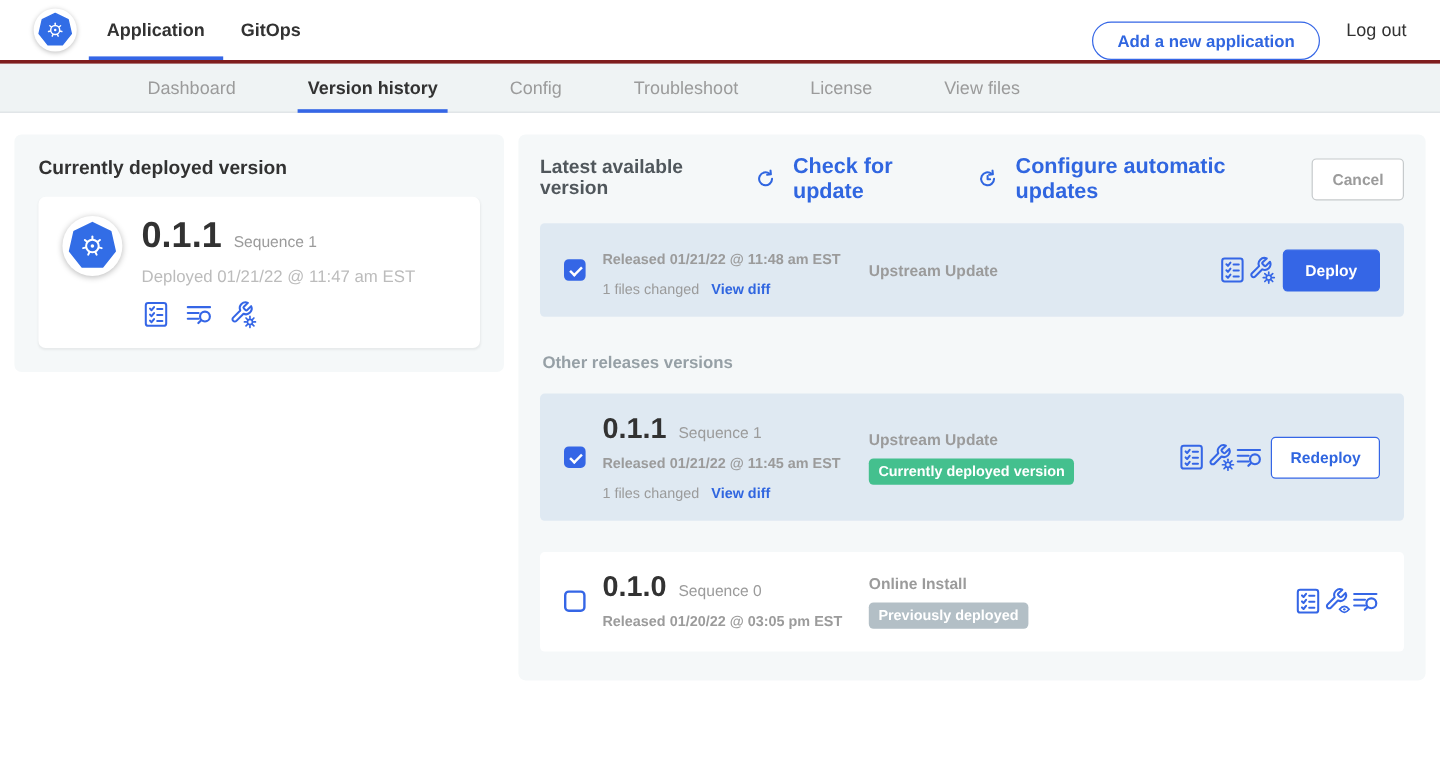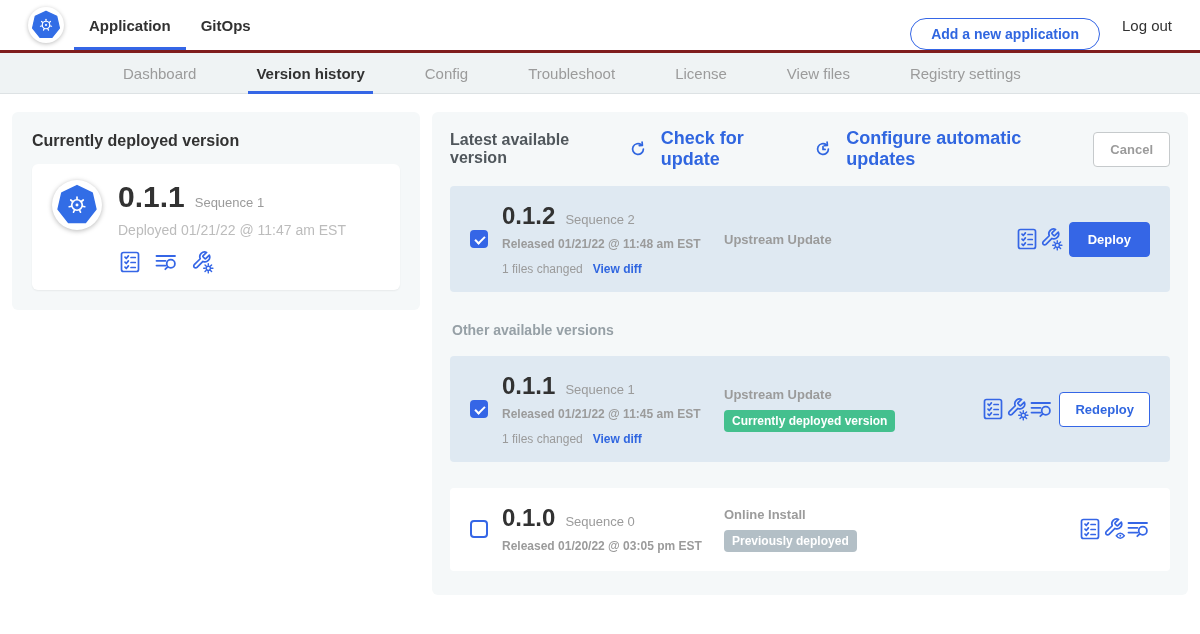--- a/index.html
+++ b/index.html
@@ -172,21 +172,20 @@
   </div>
 </header>
 
 <nav class="subnav">
   <div class="subnav-item">Dashboard</div>
   <div class="subnav-item active">Version history</div>
   <div class="subnav-item">Config</div>
   <div class="subnav-item">Troubleshoot</div>
   <div class="subnav-item">License</div>
   <div class="subnav-item">View files</div>
-  <div class="subnav-item">Registry settings</div>
 </nav>
 
 <main class="content">
 
   <section class="panel left-panel">
     <h2>Currently deployed version</h2>
     <div class="deployed-card">
       <span class="deployed-logo">
         <svg viewBox="0 0 100 100" width="42" height="42">
             <use href="#i-k8s"></use>
@@ -241,24 +240,20 @@
         <span>Configure automatic updates</span>
       </span>
       <div class="hdr-buttons">
         <button class="btn btn-cancel">Cancel</button>
       </div>
     </div>
 
     <div class="version-row selected">
       <span class="checkbox checked"></span>
       <div class="row-meta">
-        <div class="version-line">
-          <span class="row-version">0.1.2</span>
-          <span class="sequence">Sequence 2</span>
-        </div>
         <div class="row-released">Released 01/21/22 @ 11:48 am EST</div>
         <div class="row-files">
           <span>1 files changed</span><span class="view-diff">View diff</span>
         </div>
       </div>
       <div class="row-source">
         <div class="source-label">Upstream Update</div>
       </div>
       <div class="row-actions">
         <span class="act-icon">
@@ -269,21 +264,21 @@
         <span class="act-icon">
           <svg viewBox="0 0 24 24">
               <use href="#i-wrench"></use>
               <use href="#i-gear"></use>
             </svg>
           </span>
         <button class="btn btn-primary">Deploy</button>
       </div>
     </div>
 
-    <h3 class="other-title">Other available versions</h3>
+    <h3 class="other-title">Other releases versions</h3>
 
     <div class="version-row selected">
       <span class="checkbox checked"></span>
       <div class="row-meta">
         <div class="version-line">
           <span class="row-version">0.1.1</span>
           <span class="sequence">Sequence 1</span>
         </div>
         <div class="row-released">Released 01/21/22 @ 11:45 am EST</div>
         <div class="row-files">

